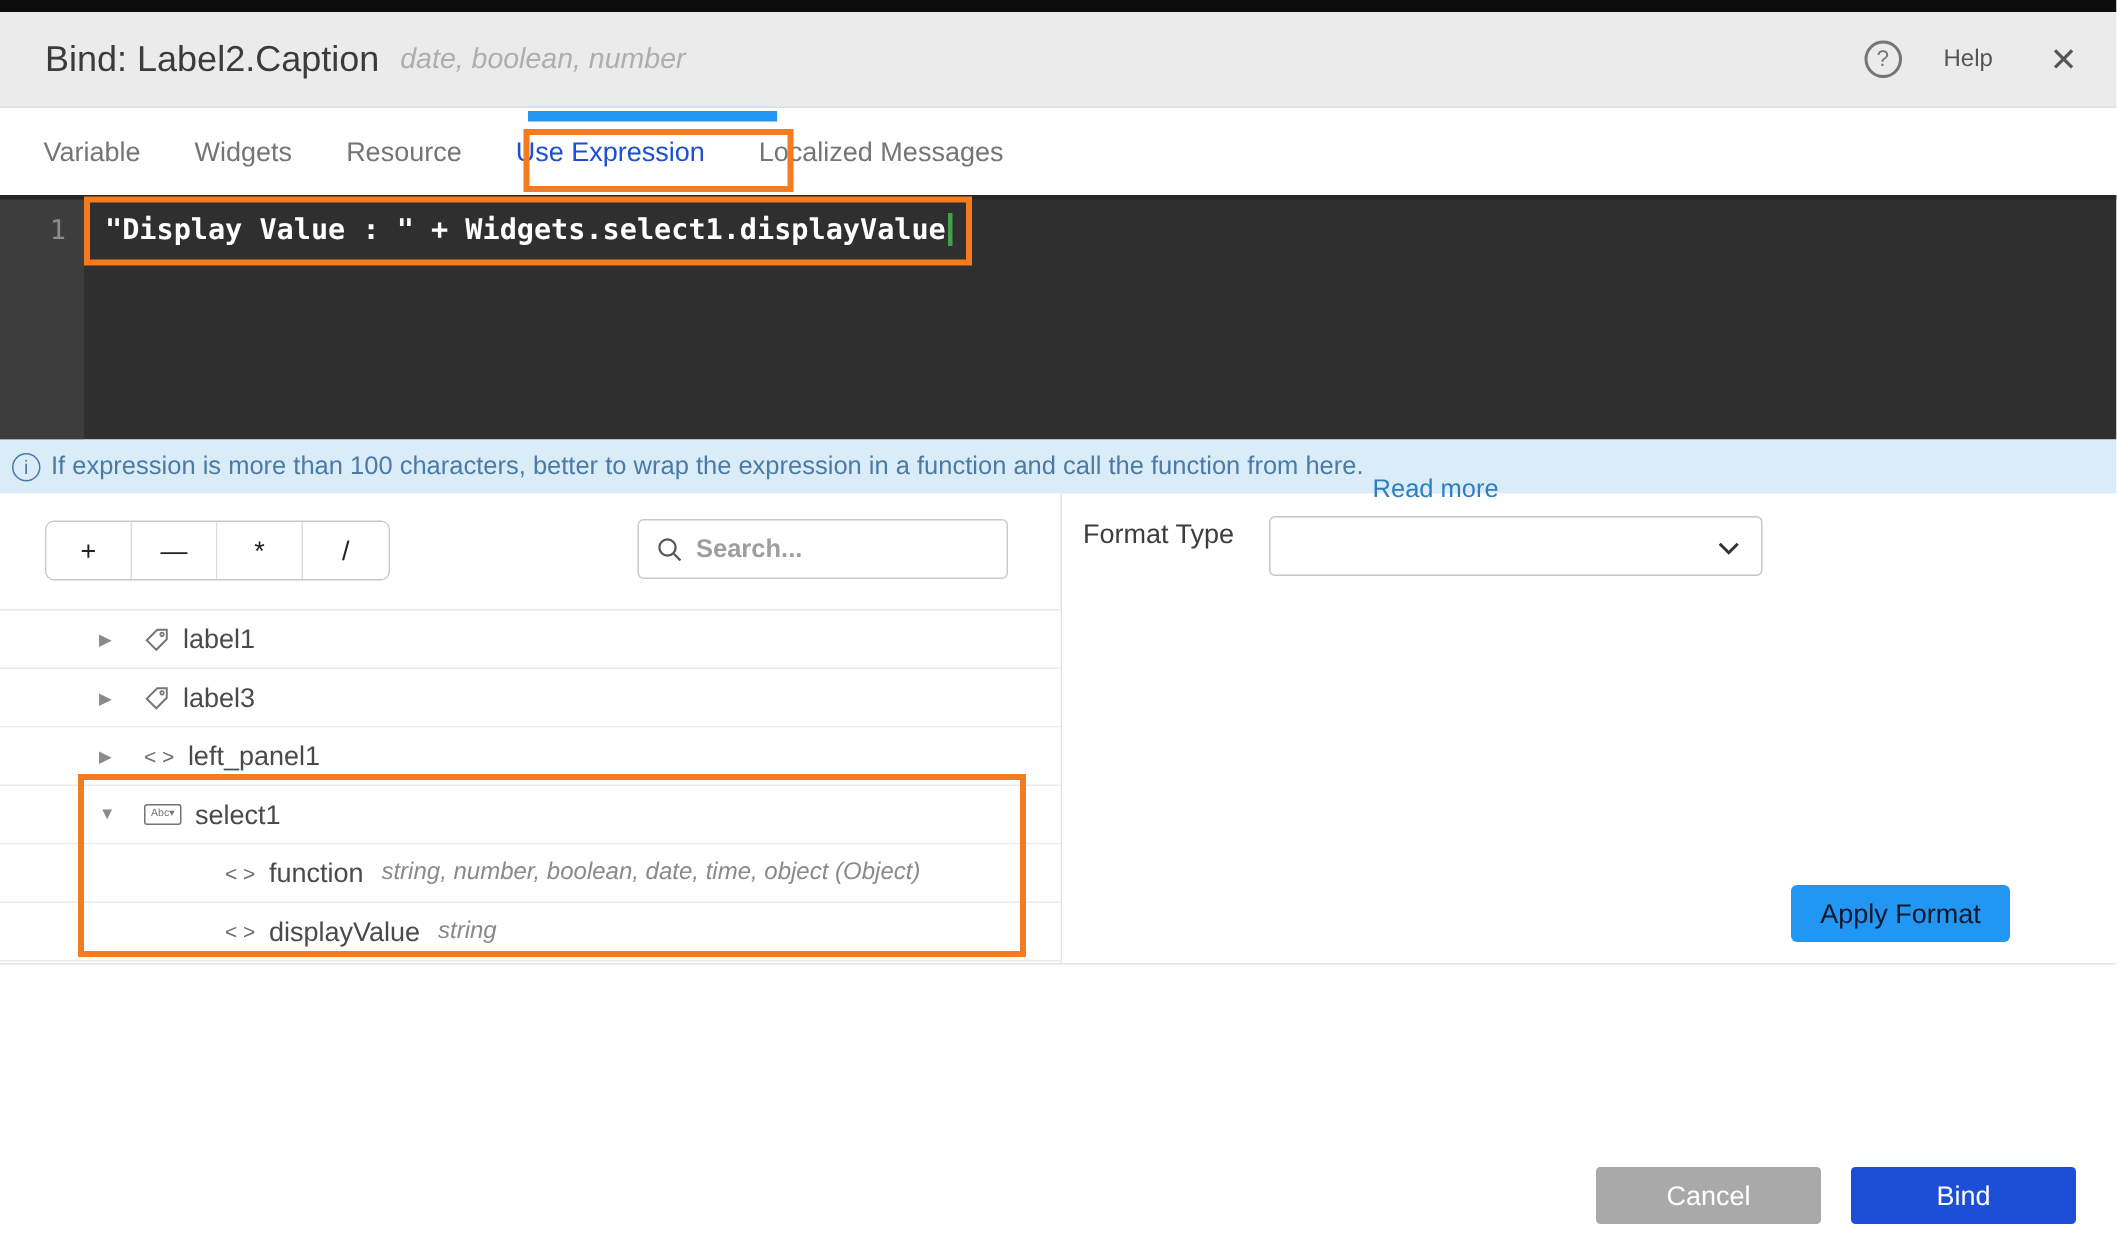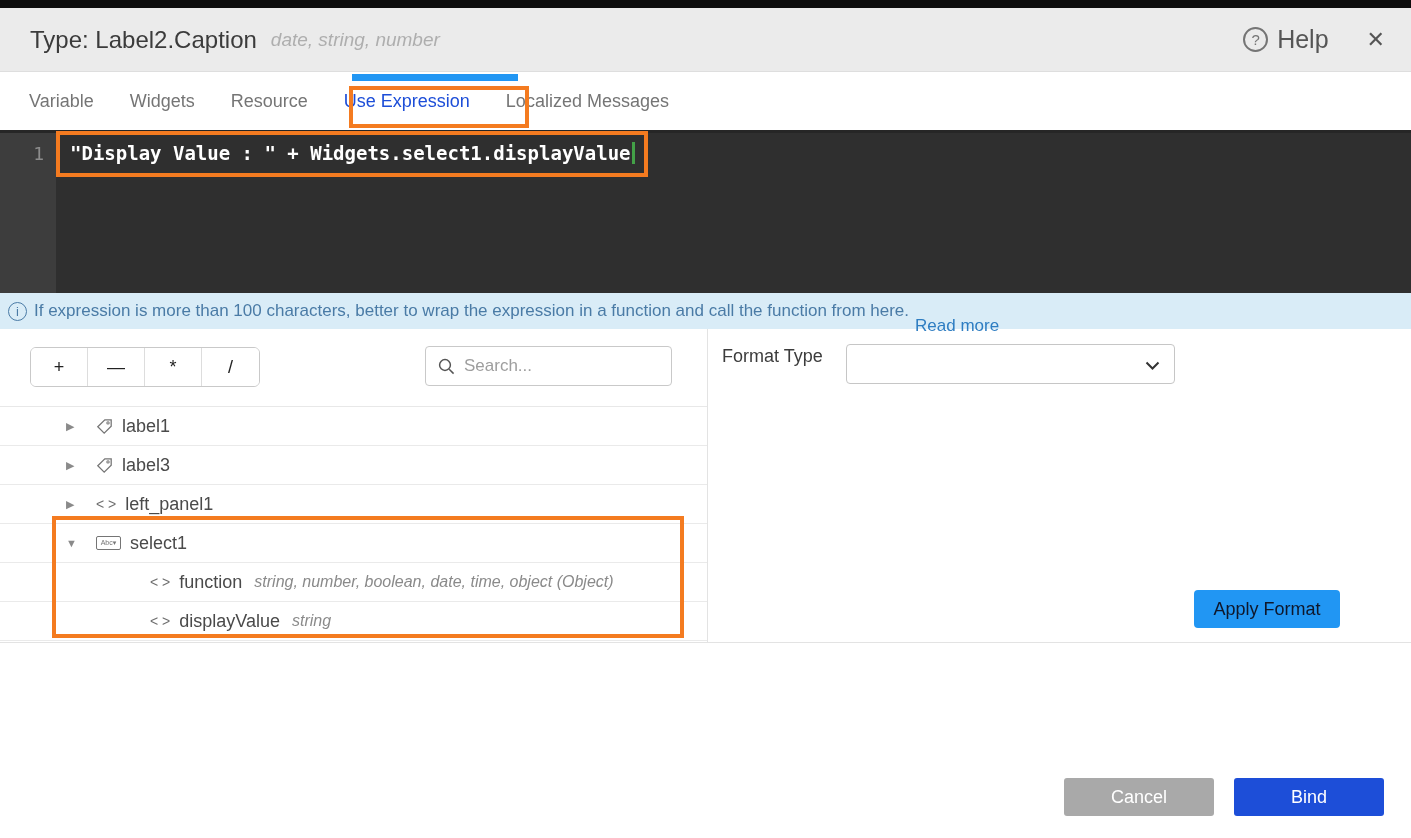--- a/index.html
+++ b/index.html
@@ -5,21 +5,21 @@
   * { margin:0; padding:0; box-sizing:border-box; }
   html,body { width:1411px; height:838px; background:#fff; font-family:"Liberation Sans", sans-serif; position:relative; overflow:hidden; }
 
   .top-strip { position:absolute; left:0; top:0; width:1411px; height:8px; background:#0d0d0d; }
 
   .header { position:absolute; left:0; top:8px; width:1411px; height:64px; background:#ebebeb; display:flex; align-items:center; border-bottom:1px solid #dedede; }
   .title { font-size:24px; color:#3b3b3b; margin-left:30px; }
   .title-hint { font-size:19px; font-style:italic; color:#aeaeae; margin-left:14px; }
   .header-right { margin-left:auto; display:flex; align-items:center; margin-right:26px; }
   .help-circle { width:25px; height:25px; border:2px solid #757575; border-radius:50%; color:#757575; font-size:15px; display:flex; align-items:center; justify-content:center; }
-  .help-label { font-size:25px; color:#555; margin-left:9px; }
+  .help-label { font-size:16px; color:#555; margin-left:28px; }
   .close-x { font-size:22px; color:#555; margin-left:38px; cursor:pointer; }
 
   .tabs-row { position:absolute; left:0; top:72px; width:1411px; height:58px; background:#fff; display:flex; align-items:center; padding-left:11px; }
   .tab { font-size:18px; color:#757575; padding:0 18px; cursor:pointer; white-space:nowrap; }
   .tab.active { color:#1d4ed8; }
   .tab-indicator { position:absolute; left:352px; top:74px; width:166px; height:7px; background:#2196f3; }
 
   .editor { position:absolute; left:0; top:130px; width:1411px; height:163px; background:#2f2f2f; border-top:3px solid #262626; font-family:"DejaVu Sans Mono", monospace; }
   .gutter { position:absolute; left:0; top:0; width:56px; height:160px; background:#3d3d3d; }
   .line-no { position:absolute; top:10px; left:0; width:44px; text-align:right; color:#8c8c8c; font-size:18px; }
@@ -30,21 +30,21 @@
   .info-circle { width:19px; height:19px; min-width:19px; border:1.5px solid #4a7ba6; border-radius:50%; color:#4a7ba6; font-size:13px; display:flex; align-items:center; justify-content:center; }
   .info-text { font-size:17px; color:#4a7ba6; margin-left:7px; }
   .info-link { font-size:17px; color:#2e7dc2; margin-left:6px; cursor:pointer;margin-top:30px; }
 
   .left-panel { position:absolute; left:0; top:329px; width:708px; height:313px; background:#fff; border-right:1px solid #e3e3e3; }
   .toolbar { position:relative; height:78px; border-bottom:1px solid #e8e8e8; }
   .op-group { position:absolute; left:30px; top:18px; display:inline-flex; border:1px solid #c9c9c9; border-radius:6px; overflow:hidden; background:#fff; }
   .op-btn { width:57px; height:38px; background:#fff; border:none; border-right:1px solid #ddd; font-size:18px; color:#222; font-family:"Liberation Sans", sans-serif; cursor:pointer; }
   .op-btn:last-child { border-right:none; }
   .search-box { position:absolute; left:425px; top:17px; width:247px; height:40px; border:1px solid #c9c9c9; border-radius:4px; display:flex; align-items:center; padding:0 12px; background:#fff; }
-  .search-box input { border:none; outline:none; font-size:17px; color:#333; width:100%; margin-left:9px; font-family:"Liberation Sans", sans-serif; }
+  .search-box input { border:none; outline:none; font-size:17px; color:#333; width:100%; margin-left:9px; font-family:"Liberation Sans", sans-serif;font-weight:bold; }
   .search-box input::placeholder { color:#9e9e9e; }
 
   .tree-row { height:39px; display:flex; align-items:center; border-bottom:1px solid #eaeaea; background:#fff; cursor:pointer; }
   .tree-row.depth0 { padding-left:66px; }
   .tree-row.depth1 { padding-left:150px; }
   .tri { width:14px; font-size:11px; color:#8a8a8a; margin-right:16px; }
   .tree-icon { color:#757575; margin-right:9px; display:inline-flex; align-items:center; }
   .tree-icon.code-icon { font-size:14px; letter-spacing:0px; color:#6f6f6f; white-space:pre; }
   .sel-box { display:inline-block; width:25px; height:14px; border:1px solid #757575; border-radius:2px; font-size:7px; line-height:12px; text-align:center; color:#757575; }
   .tree-label { font-size:18px; color:#4a4a4a; }
@@ -64,22 +64,22 @@
   .ann-tab { left:349px; top:86px; width:180px; height:42px; }
   .ann-code { left:56px; top:131px; width:592px; height:46px; }
   .ann-select { left:52px; top:516px; width:632px; height:122px; }
 </style>
 </head>
 <body>
 
 <div class="top-strip"></div>
 
 <div class="header">
-  <span class="title">Type: Label2.Caption</span>
-  <span class="title-hint">date, string, number</span>
+  <span class="title">Bind: Label2.Caption</span>
+  <span class="title-hint">date, boolean, number</span>
   <div class="header-right">
     <span class="help-circle">?</span>
     <span class="help-label">Help</span>
     <span class="close-x">✕</span>
   </div>
 </div>
 
 <div class="tabs-row">
     <div class="tab">Variable</div>
     <div class="tab">Widgets</div>

